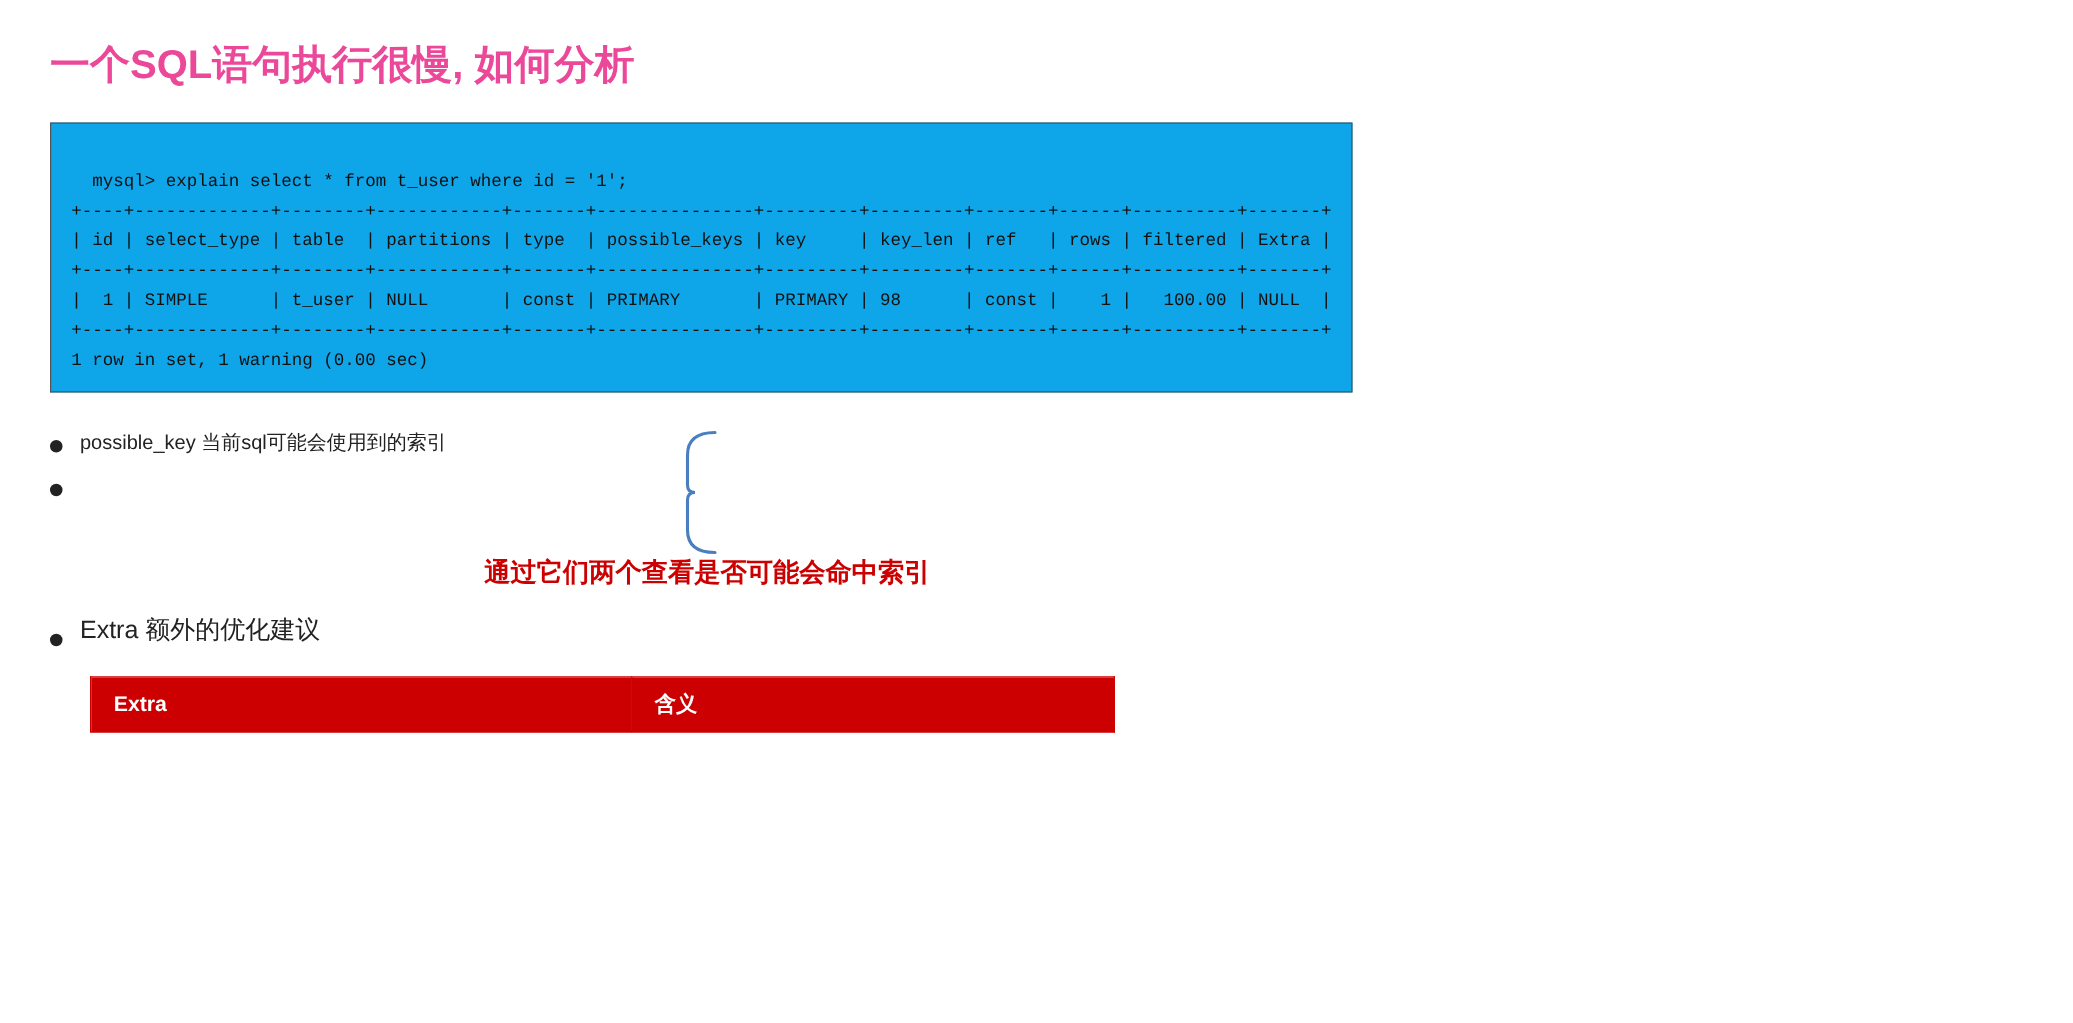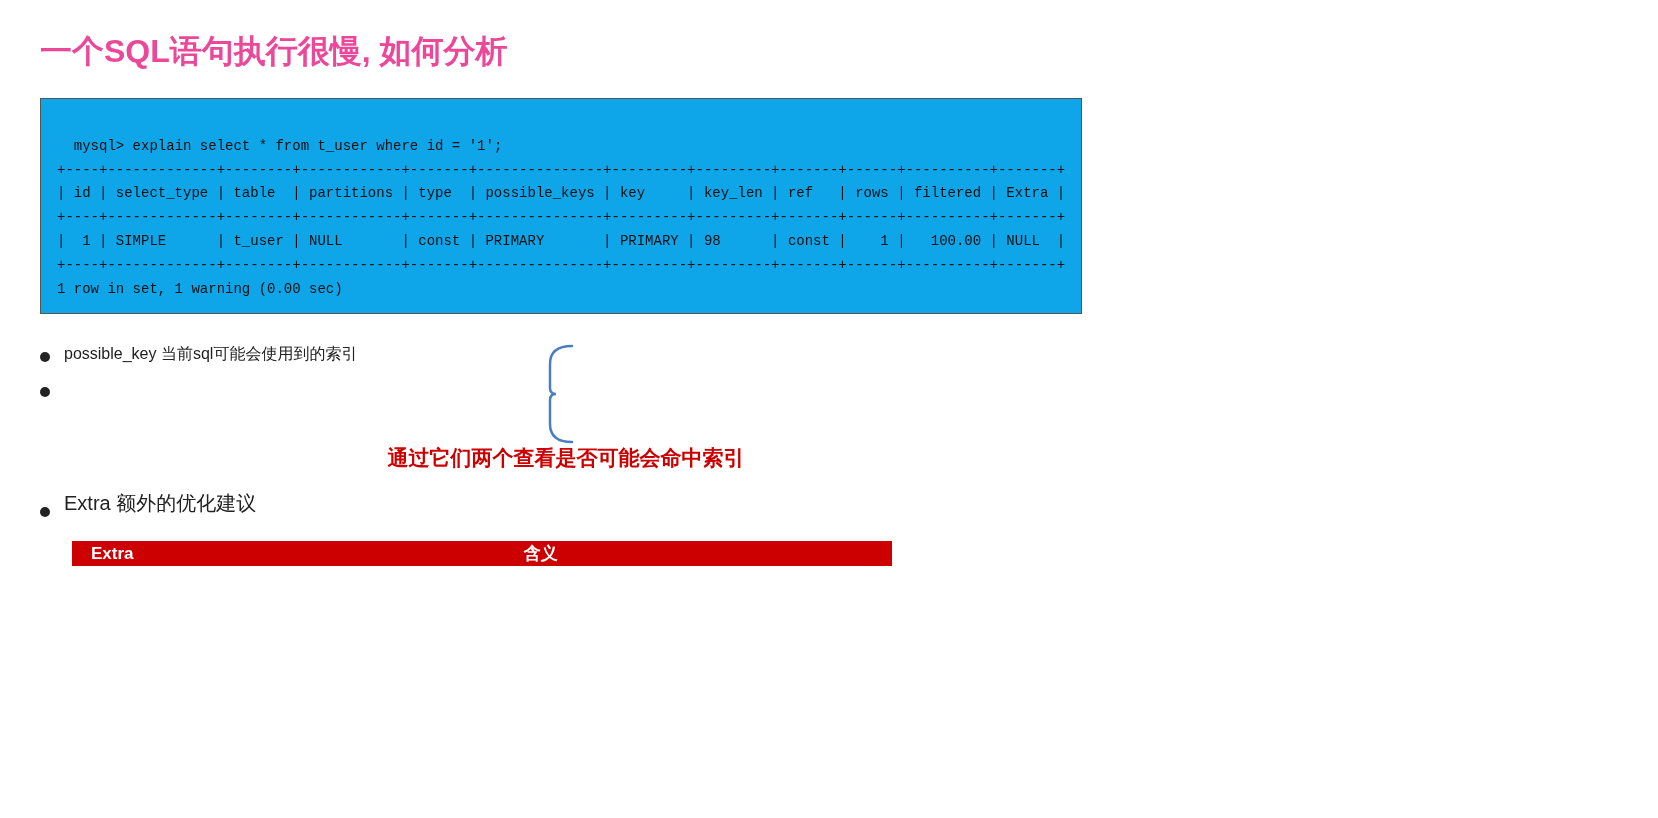--- a/index.html
+++ b/index.html
@@ -90,21 +90,21 @@
     .extra-table {
       border-collapse: collapse;
       min-width: 820px;
       font-size: 17px;
     }
 
     .extra-table thead tr th {
       background: #cc0000;
       color: #fff;
       font-weight: bold;
-      padding: 0 18px;
+      padding: 10px 18px;
       text-align: left;
       border: 1px solid #cc0000;
     }
 
     .extra-table tbody tr:nth-child(odd) {
       background: #e8eef4;
     }
     .extra-table tbody tr:nth-child(even) {
       background: #f5f8fb;
     }

